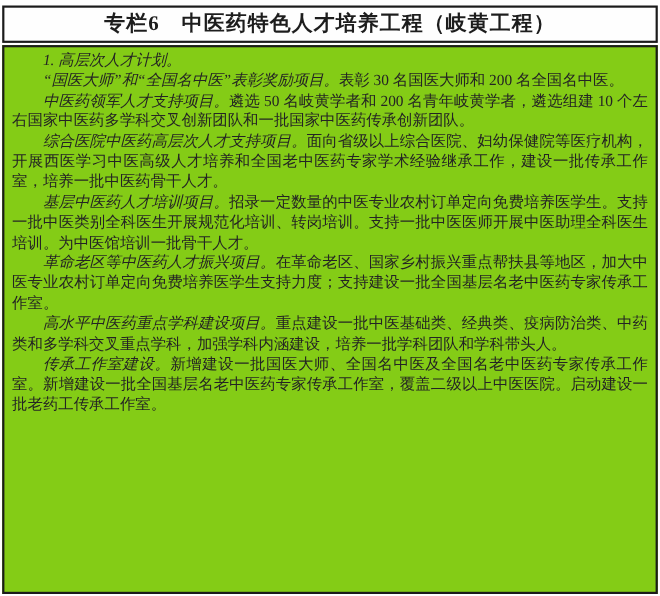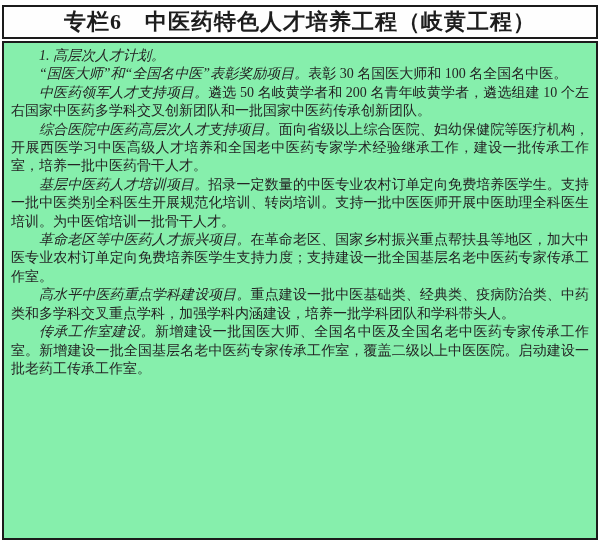--- a/index.html
+++ b/index.html
@@ -17,33 +17,33 @@
   }
   .title-box {
     position: absolute;
     left: 2px;
     right: 2px;
     top: 5px;
     border: 2px solid #1b1b1b;
     background: #fefefe;
     text-align: center;
     font-weight: bold;
-    font-size: 22px;
+    font-size: 19px;
     line-height: 17px;
     padding: 6px 0 7px 0;
     letter-spacing: 1px;
   }
   .body-box {
     position: absolute;
     left: 2px;
     right: 2px;
     top: 41px;
     bottom: 2px;
     border: 2px solid #1b1b1b;
-    background: #86efac;
+    background: #84cc16;
     padding: 4px 7px 2px 7px;
     overflow: hidden;
     box-sizing: border-box;
   }
   .body-box p {
     margin: 0;
     padding: 0;
     font-size: 14px;
     line-height: 18.4px;
     text-indent: 2em;
@@ -60,21 +60,21 @@
 <div>
 
   <div class="title-box">
     <span>专栏6　中医药特色人才培养工程（岐黄工程）</span>
   </div>
 
   <div class="body-box">
 
     <p><span class="lead">1. 高层次人才计划。</span><span></span></p>
 
-    <p><span class="lead">“国医大师”和“全国名中医”表彰奖励项目。</span><span>表彰 30 名国医大师和 100 名全国名中医。</span></p>
+    <p><span class="lead">“国医大师”和“全国名中医”表彰奖励项目。</span><span>表彰 30 名国医大师和 200 名全国名中医。</span></p>
 
     <p><span class="lead">中医药领军人才支持项目。</span><span>遴选 50 名岐黄学者和 200 名青年岐黄学者，遴选组建 10 个左右国家中医药多学科交叉创新团队和一批国家中医药传承创新团队。</span></p>
 
 
 
     <p><span class="lead">综合医院中医药高层次人才支持项目。</span><span>面向省级以上综合医院、妇幼保健院等医疗机构，开展西医学习中医高级人才培养和全国老中医药专家学术经验继承工作，建设一批传承工作室，培养一批中医药骨干人才。</span></p>
 
 
     <p><span class="lead">基层中医药人才培训项目。</span><span>招录一定数量的中医专业农村订单定向免费培养医学生。支持一批中医类别全科医生开展规范化培训、转岗培训。支持一批中医医师开展中医助理全科医生培训。为中医馆培训一批骨干人才。</span></p>
 

